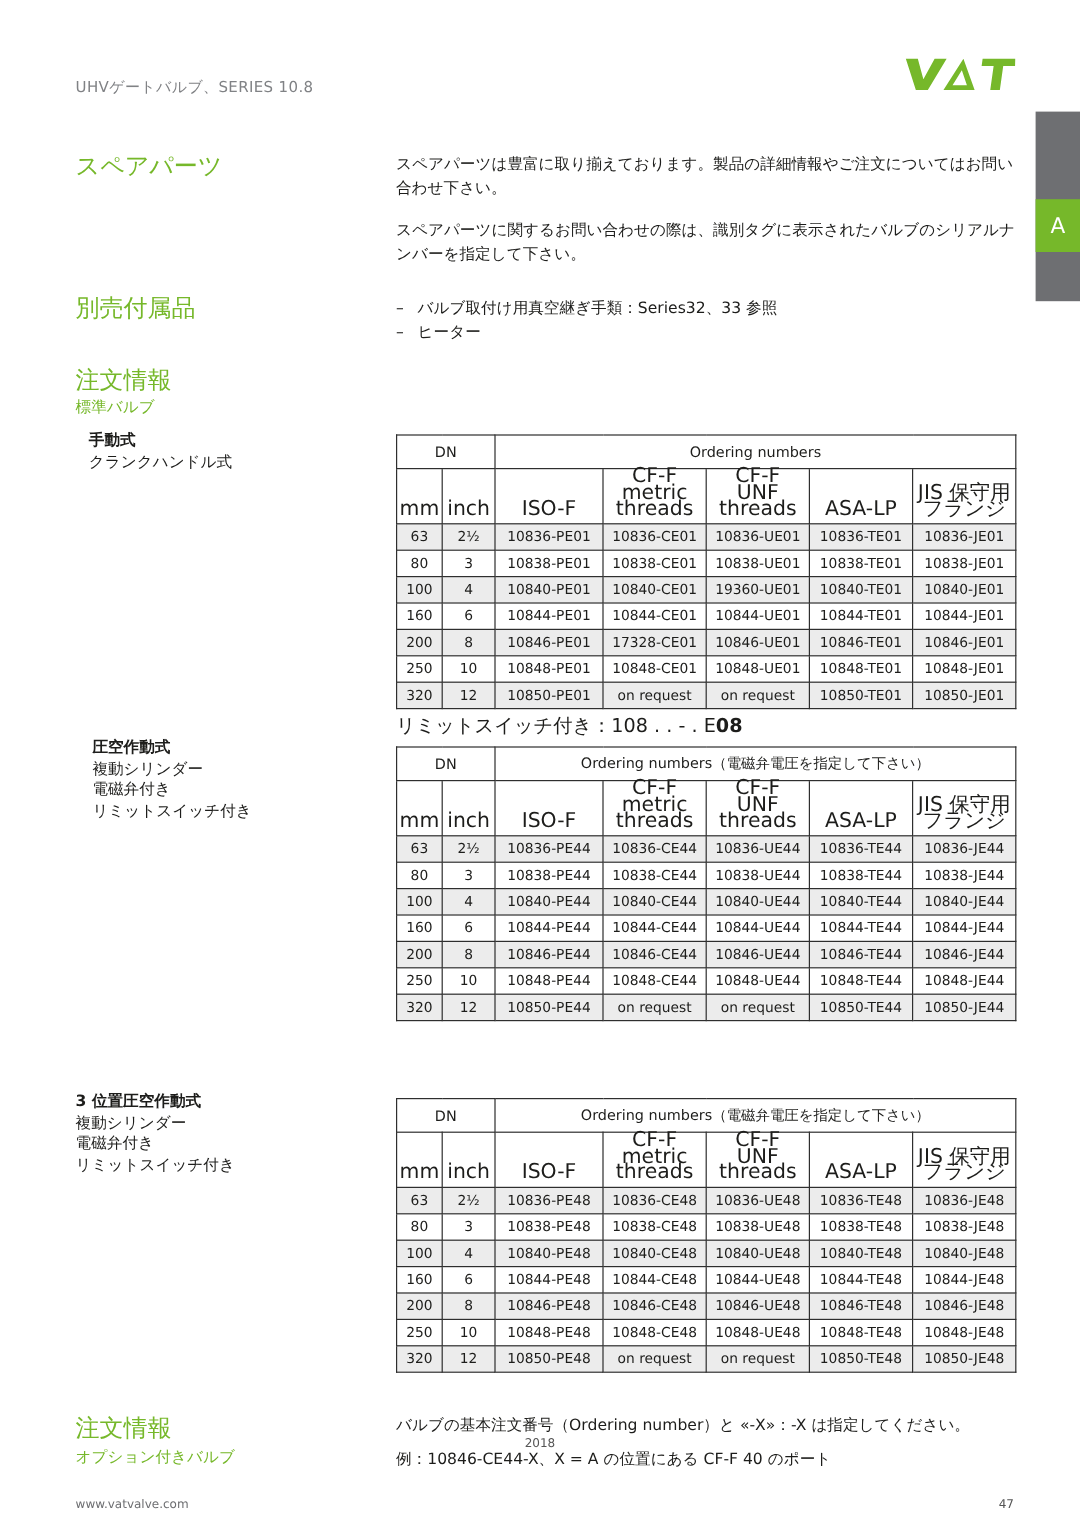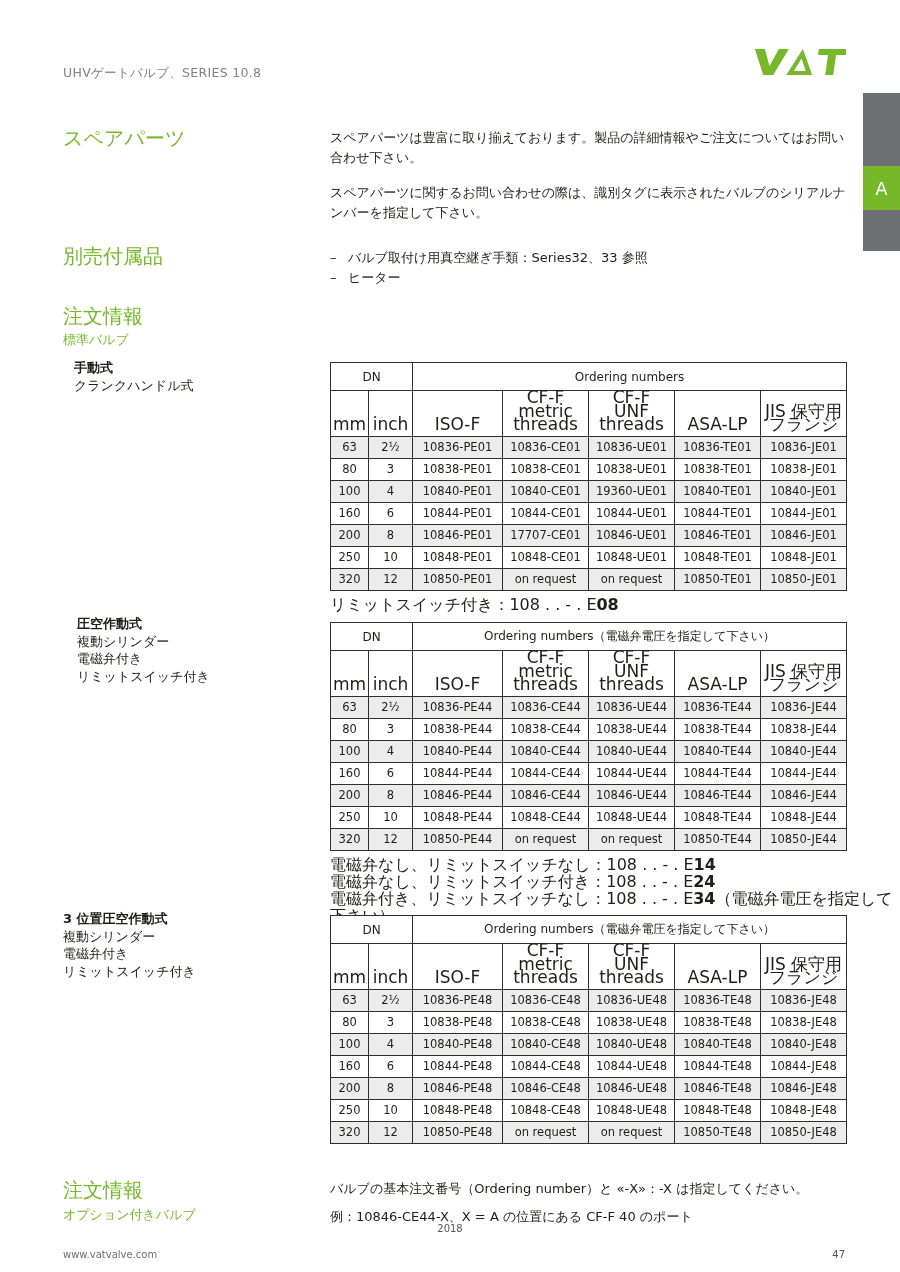--- a/index.html
+++ b/index.html
@@ -147,21 +147,21 @@
             <td>10844-PE01</td>
             <td>10844-CE01</td>
             <td>10844-UE01</td>
             <td>10844-TE01</td>
             <td>10844-JE01</td>
           </tr>
           <tr>
             <td>200</td>
             <td>8</td>
             <td>10846-PE01</td>
-            <td>17707-CE01</td>
+            <td>17328-CE01</td>
             <td>10846-UE01</td>
             <td>10846-TE01</td>
             <td>10846-JE01</td>
           </tr>
           <tr>
             <td>250</td>
             <td>10</td>
             <td>10848-PE01</td>
             <td>10848-CE01</td>
             <td>10848-UE01</td>
@@ -275,25 +275,20 @@
             <td>320</td>
             <td>12</td>
             <td>10850-PE44</td>
             <td>on request</td>
             <td>on request</td>
             <td>10850-TE44</td>
             <td>10850-JE44</td>
           </tr>
         </tbody>
       </table>
-    <div class="tbl-notes">
-        <div class="tbl-note">電磁弁なし、リミットスイッチなし：108 . . - . E<strong>14</strong></div>
-        <div class="tbl-note">電磁弁なし、リミットスイッチ付き：108 . . - . E<strong>24</strong></div>
-        <div class="tbl-note">電磁弁付き、リミットスイッチなし：108 . . - . E<strong>34</strong>（電磁弁電圧を指定して下さい）</div>
-      </div>
   </div>
 
   <div class="abs side-labels" style="left:63px; top:892px;">
       <div class="first">3 位置圧空作動式</div>
       <div>複動シリンダー</div>
       <div>電磁弁付き</div>
       <div>リミットスイッチ付き</div>
     </div>
   <div class="abs" style="left:330px; top:897px;">
     <table class="otable">
@@ -388,16 +383,16 @@
         </tbody>
       </table>
   </div>
 
   <div class="abs green-h" style="left:63px; top:1160px;">注文情報</div>
   <div class="abs green-sub" style="left:63px; top:1189px;">オプション付きバルブ</div>
   <div class="abs body-text" style="left:330px; top:1161px;">バルブの基本注文番号（Ordering number）と «-X»：-X は指定してください。</div>
   <div class="abs body-text" style="left:330px; top:1189px;">例：10846-CE44-X、X = A の位置にある CF-F 40 のポート</div>
 
   <div class="abs footer-text" style="left:63px; top:1231px;">www.vatvalve.com</div>
-  <div class="abs footer-text footer-center" style="top:1205px;">2018</div>
+  <div class="abs footer-text footer-center" style="top:1180px;">2018</div>
   <div class="abs footer-text footer-right" style="top:1231px;">47</div>
 
 </div>
 
 </body></html>

